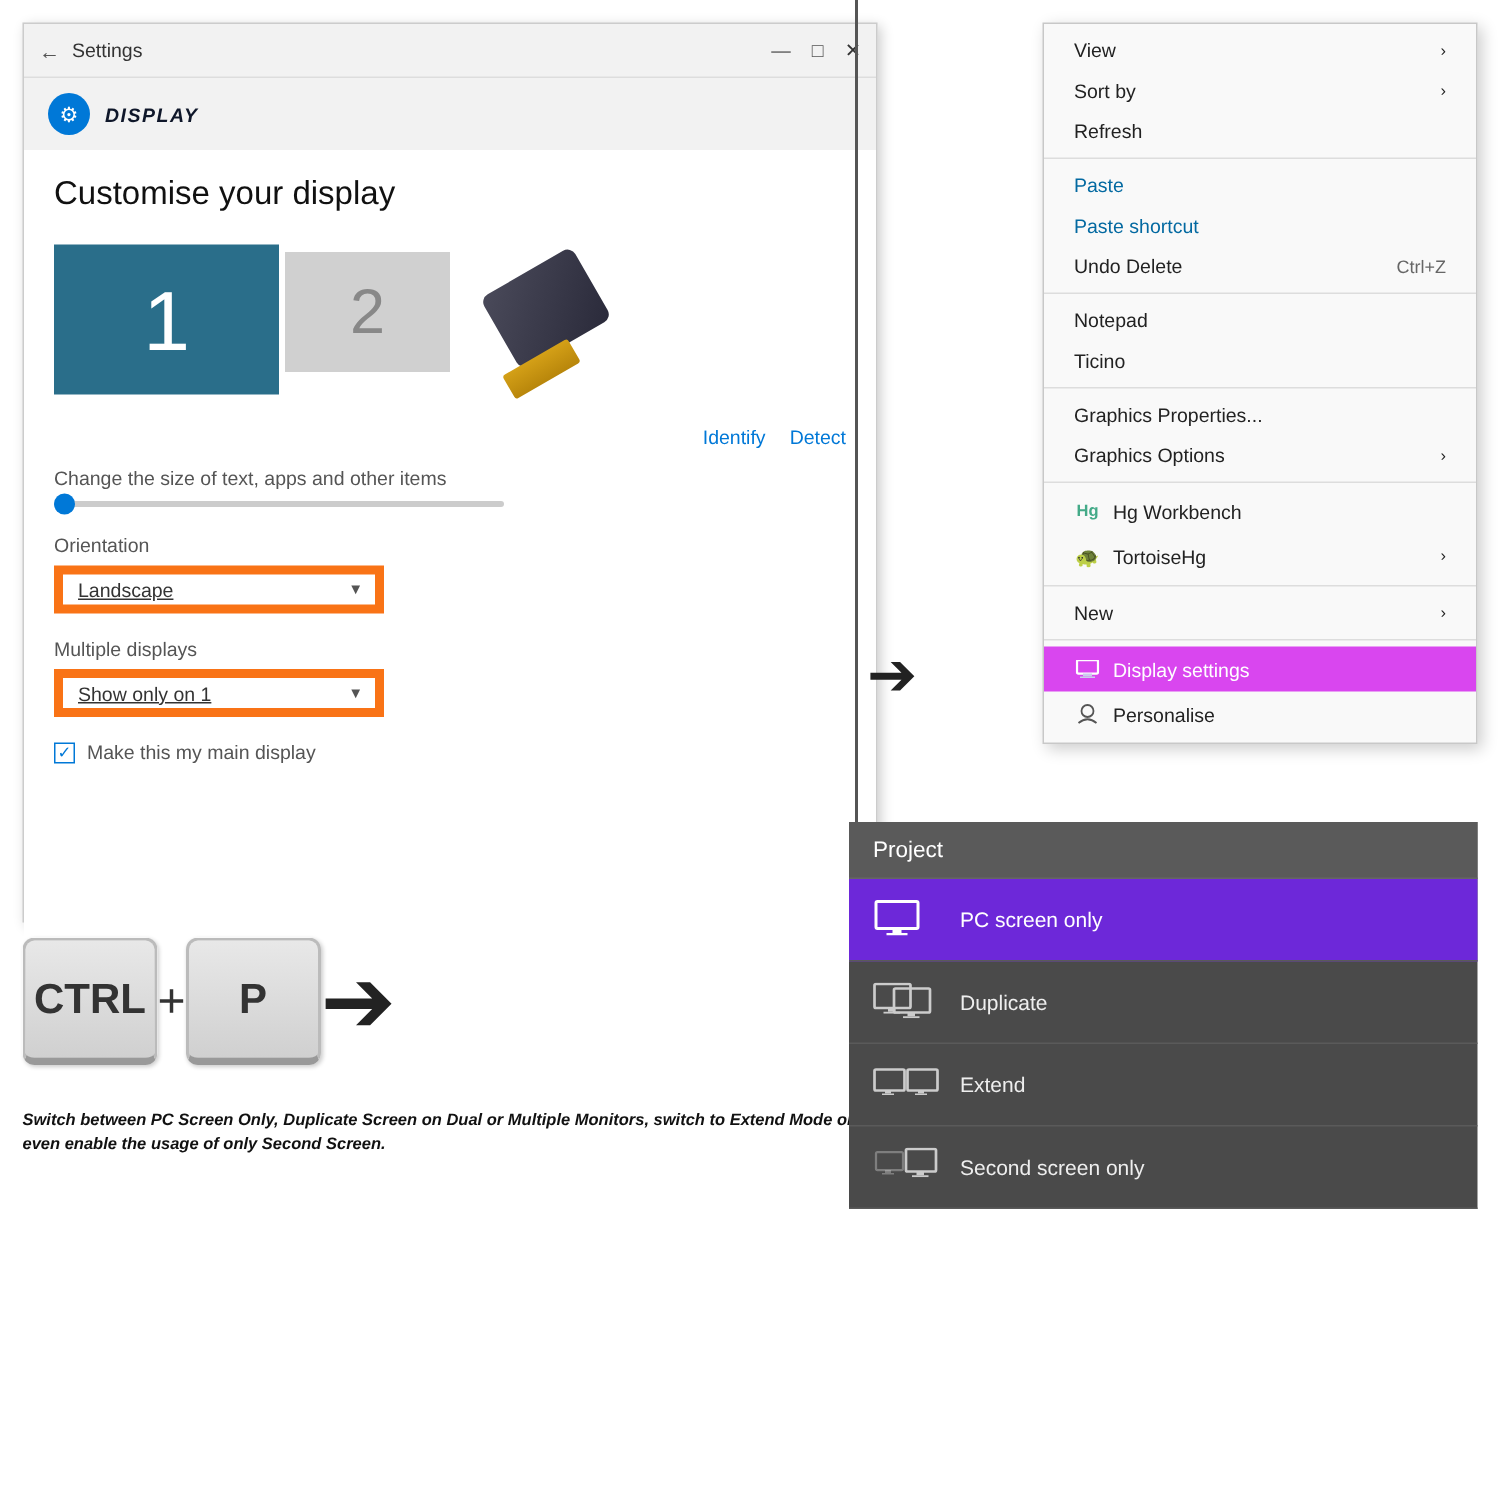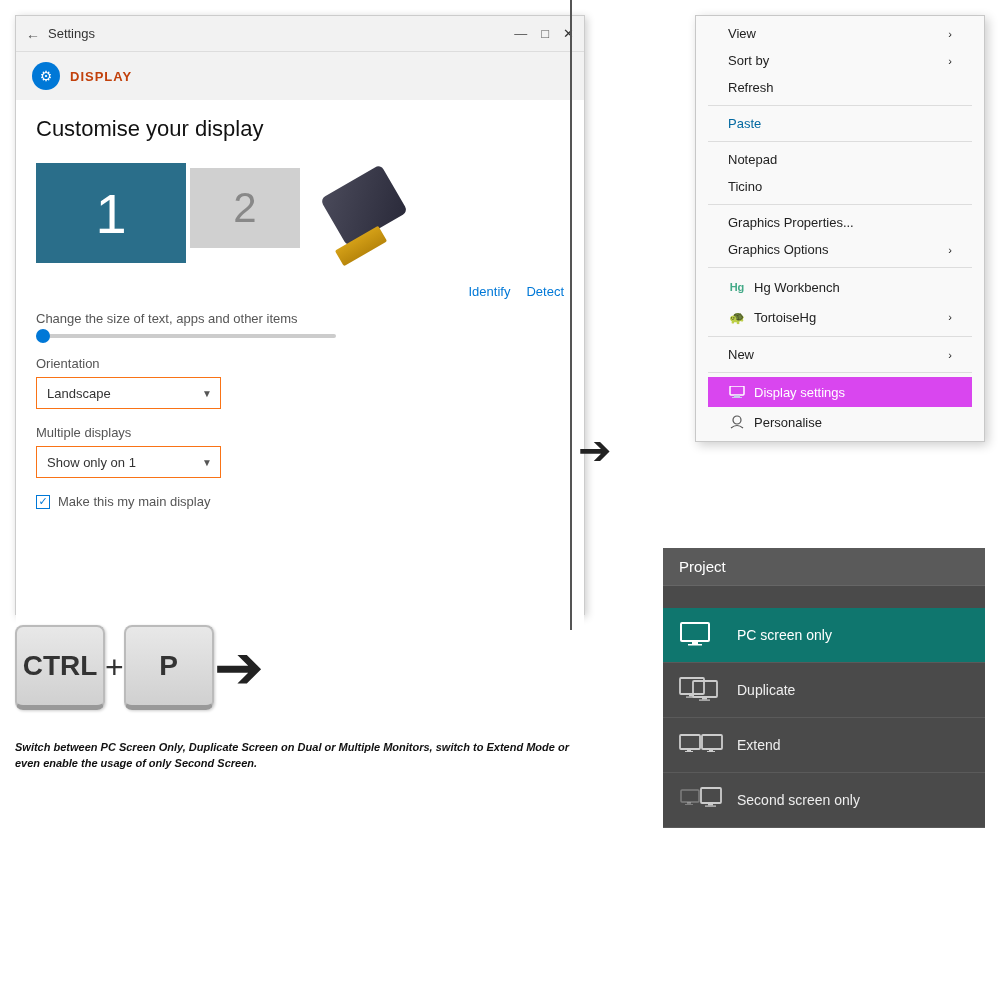--- a/index.html
+++ b/index.html
@@ -62,21 +62,22 @@
       background: #0078d7;
       border-radius: 50%;
       display: flex; align-items: center; justify-content: center;
       margin-right: 10px;
       color: #fff; font-size: 14px;
     }
     .settings-sidebar .section-title {
       font-size: 13px;
       font-weight: 600;
       letter-spacing: 1px;
-      color: #c2410c;
+      color: #0f172a;
+      font-style: italic;
     }
 
     .settings-content {
       padding: 16px 20px;
       background: #fff;
       height: calc(100% - 72px);
     }
     .page-heading {
       font-size: 22px;
       font-weight: 300;
@@ -155,30 +156,31 @@
       background: #0078d7;
       border-radius: 50%;
       position: absolute;
       top: -5px; left: 0;
     }
     .orientation-label {
       font-size: 13px; color: #555;
       margin-bottom: 6px;
     }
     .dropdown-box {
-      width: 185px; height: 32px;
-      border: 1px solid #f97316;
+      width: 220px; height: 32px;
+      border: 6px solid #f97316;
       background: #fff;
       display: flex; align-items: center;
       padding: 0 10px;
       font-size: 13px;
       color: #333;
       margin-bottom: 16px;
       cursor: pointer;
       position: relative;
+      text-decoration: underline;
     }
     .dropdown-box .dropdown-arrow {
       position: absolute; right: 8px;
       font-size: 10px; color: #555;
     }
     .multiple-displays-label {
       font-size: 13px; color: #555;
       margin-bottom: 6px;
     }
     .checkbox-row {
@@ -195,21 +197,21 @@
 
     
     .context-menu {
       position: absolute;
       top: 15px;
       right: 15px;
       width: 290px;
       background: #f9f9f9;
       border: 1px solid #c8c8c8;
       box-shadow: 3px 3px 10px rgba(0,0,0,0.2);
-      padding: 4px 12px;
+      padding: 4px 0;
       font-size: 13px;
     }
     .ctx-item {
       padding: 6px 20px;
       display: flex;
       align-items: center;
       justify-content: space-between;
       cursor: pointer;
       color: #222;
     }
@@ -297,41 +299,40 @@
       color: #111;
       line-height: 1.45;
       font-family: Arial, sans-serif;
     }
 
     
     .project-panel {
       position: absolute;
       top: 548px;
       right: 15px;
-      width: 322px;
+      width: 419px;
       background: #4a4a4a;
       color: #fff;
     }
     .project-header {
       background: #5a5a5a;
       padding: 10px 16px;
       font-size: 15px;
       font-weight: 400;
       border-bottom: 1px solid #666;
     }
     .project-item {
       display: flex;
       align-items: center;
       padding: 14px 16px;
       border-bottom: 1px solid #5a5a5a;
       cursor: pointer;
     }
     .project-item.active {
-      background: #0f766e;
-      margin-top: 22px;
+      background: #6d28d9;
     }
     .proj-icon {
       width: 44px; height: 26px;
       margin-right: 14px;
       display: flex; align-items: center; justify-content: center;
       flex-shrink: 0;
     }
     .proj-label {
       font-size: 14px;
       color: #eee;
@@ -418,20 +419,27 @@
     <div class="ctx-item">
       <span style="flex:1">Sort by</span>
       <span class="ctx-arrow">›</span>
     </div>
     <div class="ctx-item">
       <span style="flex:1">Refresh</span>
     </div>
     <div class="ctx-separator"></div>
     <div class="ctx-item disabled">
       <span style="flex:1">Paste</span>
+    </div>
+    <div class="ctx-item disabled">
+      <span style="flex:1">Paste shortcut</span>
+    </div>
+    <div class="ctx-item">
+      <span style="flex:1">Undo Delete</span>
+      <span class="ctx-shortcut">Ctrl+Z</span>
     </div>
     <div class="ctx-separator"></div>
     <div class="ctx-item">
       <span style="flex:1">Notepad</span>
     </div>
     <div class="ctx-item">
       <span style="flex:1">Ticino</span>
     </div>
     <div class="ctx-separator"></div>
     <div class="ctx-item">

